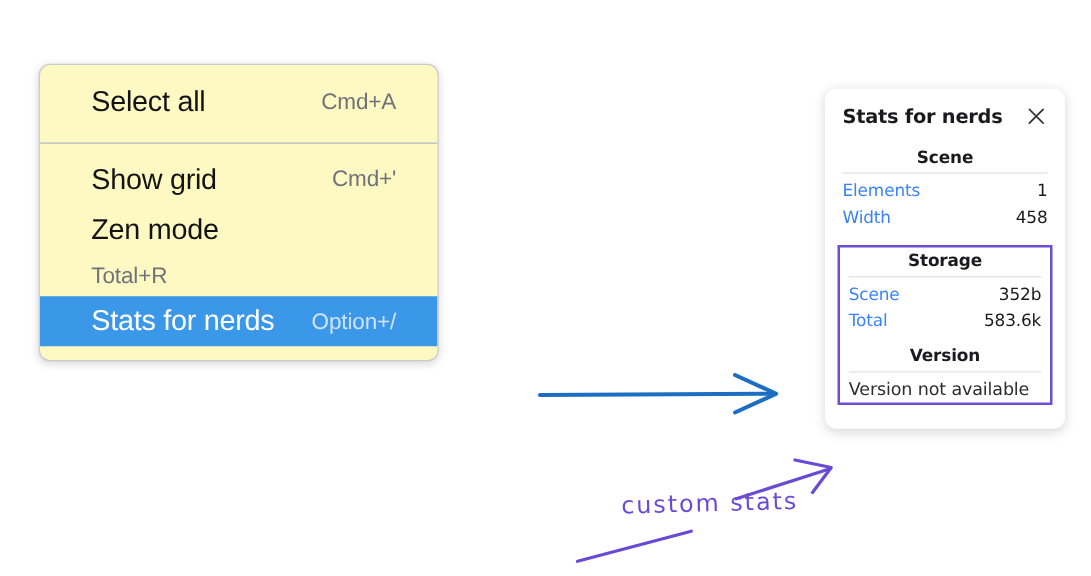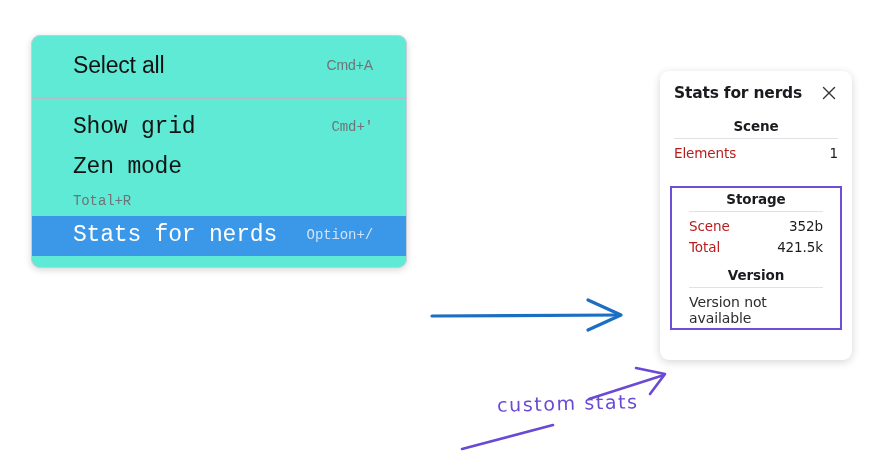--- a/index.html
+++ b/index.html
@@ -13,55 +13,55 @@
     position: relative;
     overflow: hidden;
     font-family: "Liberation Sans", sans-serif;
     -webkit-font-smoothing: antialiased;
   }
 
   
   #context-menu {
     position: absolute;
     left: 31px;
-    top: 35px;
-    width: 376px;
-    background: #5eead4;
+    top: 51px;
+    width: 320px;
+    background: #fef9c3;
     border: 1px solid #c8ccd3;
     border-radius: 9px;
     box-shadow: 0 2px 7px rgba(0,0,0,0.16);
     overflow: hidden;
     box-sizing: border-box;
   }
   .menu-group {
     padding: 7px 0;
   }
   .menu-group.group-top { padding: 10px 0 12px 0; }
-  .menu-group.group-bottom { padding: 9px 0 11px 0; font-family: Liberation Mono, monospace; }
+  .menu-group.group-bottom { padding: 9px 0 11px 0; }
   .menu-separator {
     height: 1px;
     background: #b3bbc6;
     width: 100%;
   }
   .menu-item {
     display: flex;
     align-items: center;
     justify-content: space-between;
     padding: 4px 33px 5px 41px;
     box-sizing: border-box;
     cursor: default;
   }
   .menu-item .mi-label {
     font-size: 23px;
     color: #131313;
     letter-spacing: -0.2px;
     line-height: 1.35;
   }
   .menu-item .mi-shortcut {
-    font-size: 14px;
+    font-size: 18px;
     color: #6f7378;
     letter-spacing: -0.1px;
     line-height: 1.35;
   }
   .menu-item.selected {
     background: #3b97e8;
   }
   .menu-item.selected .mi-label { color: #ffffff; }
   .menu-item.selected .mi-shortcut { color: #cfe4fa; }
 
@@ -97,22 +97,22 @@
     position: relative;
     cursor: pointer;
     flex: 0 0 auto;
   }
   .close-btn svg { display: block; }
 
   .stats-body { padding: 0 0px; }
   .stats-section { padding: 0 13px; }
   .stats-section.boxed {
     border: 2px solid #6c4fd6;
-    margin: 16px 10px;
-    padding: 0 16px;
+    margin: 5px 10px;
+    padding: 0 6px;
     box-sizing: border-box;
   }
   .section-title {
     text-align: center;
     font-size: 13.5px;
     font-weight: bold;
     color: #1b1b1f;
     padding: 3px 0 4px 0;
     letter-spacing: -0.1px;
   }
@@ -123,21 +123,21 @@
   }
   .stats-row {
     display: flex;
     justify-content: space-between;
     align-items: baseline;
     font-size: 13.5px;
     color: #2c2c30;
     padding: 2.5px 1px;
     letter-spacing: -0.1px;
   }
-  .stats-row .sr-key { color: #b91c1c; }
+  .stats-row .sr-key { color: #3b82f6; }
   .stats-row .sr-val { color: #1b1b1f; }
   .stats-single {
     font-size: 14px;
     color: #2c2c30;
     padding: 3px 1px 2px 1px;
     letter-spacing: -0.1px;
   }
   .spacer-sm { height: 7px; }
 
   
@@ -205,35 +205,39 @@
 
   <div class="stats-body">
 
     <div class="stats-section">
       <div class="section-title">Scene</div>
       <div class="section-rule"></div>
       <div class="stats-row">
         <span class="sr-key">Elements</span>
         <span class="sr-val">1</span>
       </div>
+      <div class="stats-row">
+        <span class="sr-key">Width</span>
+        <span class="sr-val">458</span>
+      </div>
     </div>
 
     <div class="spacer-sm"></div>
 
     <div class="stats-section boxed">
 
       <div class="section-title">Storage</div>
       <div class="section-rule"></div>
       <div class="stats-row">
         <span class="sr-key">Scene</span>
         <span class="sr-val">352b</span>
       </div>
       <div class="stats-row">
         <span class="sr-key">Total</span>
-        <span class="sr-val">421.5k</span>
+        <span class="sr-val">583.6k</span>
       </div>
 
       <div class="spacer-sm"></div>
 
       <div class="section-title">Version</div>
       <div class="section-rule"></div>
       <div class="stats-single">Version not available</div>
 
     </div>
 

